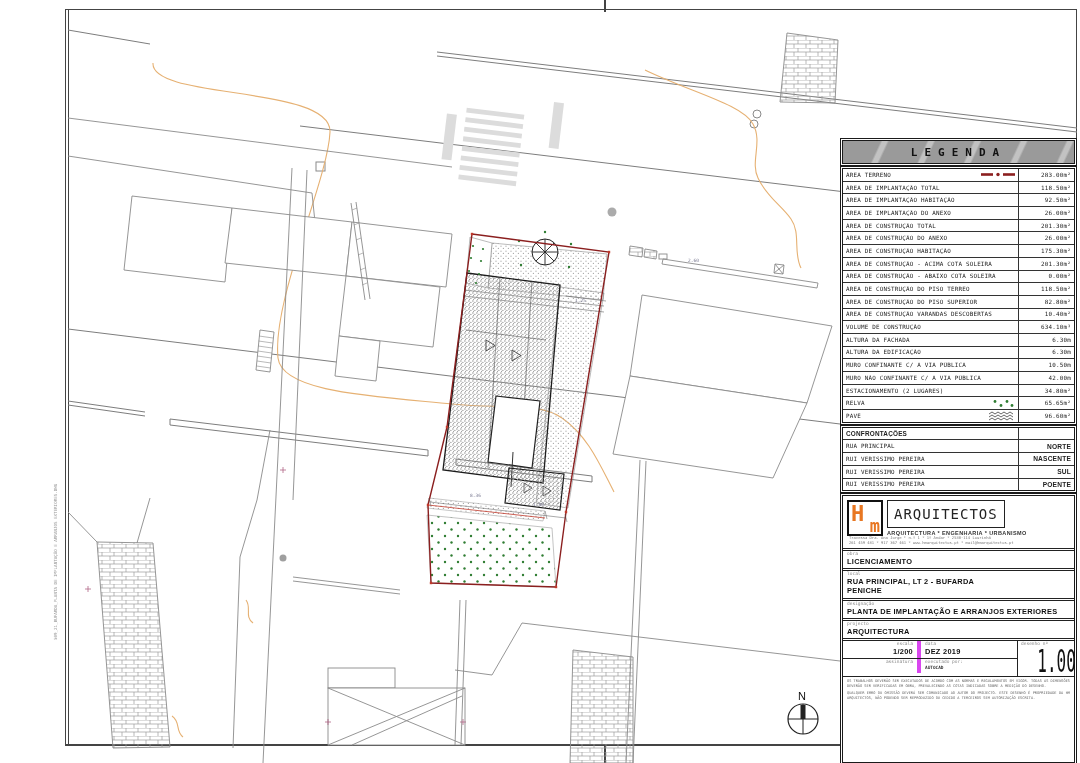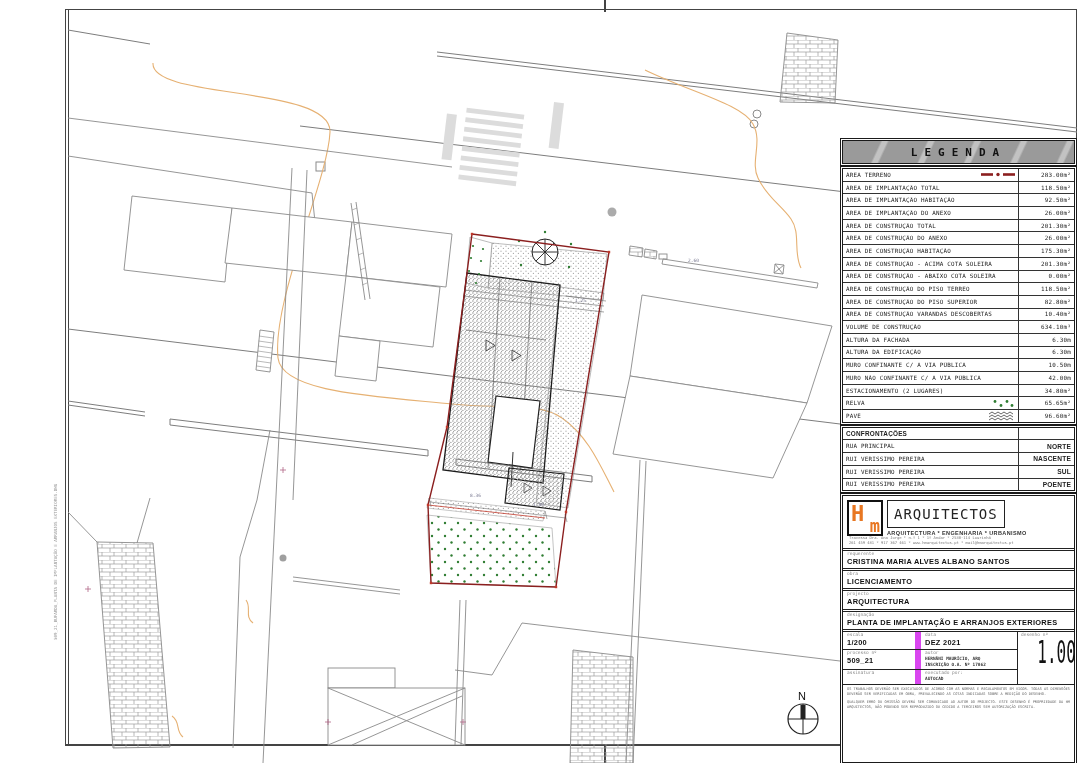--- a/index.html
+++ b/index.html
@@ -41,21 +41,21 @@
   .firm-tagline{font-size:5.5px;font-weight:bold;color:#333;margin-top:2px;letter-spacing:.4px;}
   .firm-addr{font-size:3.8px;color:#777;line-height:1.3;padding:0 2px;font-family:"DejaVu Sans Mono",monospace;}
   .tb-bottom{display:flex;border-bottom:1px solid #222;}
   .tb-bl{flex:1;display:flex;flex-direction:column;}
   .tb-br{width:56px;border-left:1px solid #222;display:flex;flex-direction:column;align-items:flex-start;}
   .big-num{font-family:"DejaVu Sans Mono",monospace;font-size:32px;color:#111;line-height:.9;
            transform:scaleX(.5);transform-origin:center;}
   .row2{display:flex;border-bottom:1px solid #222;}
   .row2:last-child{border-bottom:none;}
   .cell{padding:1px 4px 2px 4px;box-sizing:border-box;}
-  .cell.cl{width:78px;border-right:6px solid #d946ef;}
+  .cell.cl{width:78px;border-right:4px solid #d946ef;text-align:right;}
   .cell.cr{flex:1;}
   .autor-txt{font-size:4.4px;font-weight:bold;color:#333;line-height:1.3;
              font-family:"DejaVu Sans Mono",monospace;}
   .notes{padding:2px 4px;font-size:3.6px;color:#666;line-height:1.35;text-align:justify;
          font-family:"DejaVu Sans Mono",monospace;}
   .notes p{margin:0 0 3px 0;}
   .anno-text{font-size:4.5px;fill:#7a7a92;}
 </style>
 </head>
 <body>
@@ -408,62 +408,52 @@
           </div>
           <div>
             <div class="firm-name-box">ARQUITECTOS</div>
             <div class="firm-tagline">ARQUITECTURA * ENGENHARIA * URBANISMO</div>
           </div>
         </div>
         <div class="firm-addr">Travessa Dra. Ana Jorge * n.º 1 * 1º Andar * 2530-114 Lourinhã</div>
         <div class="firm-addr">261 459 481 * 917 367 461 * www.hmarquitectos.pt * mail@hmarquitectos.pt</div>
       </div>
 
-      <div class="tb-sec">
-        <div class="tb-label">requerente</div>
-        <div class="tb-val">CRISTINA MARIA ALVES ALBANO SANTOS</div>
-      </div>
 
       <div class="tb-sec">
         <div class="tb-label">obra</div>
         <div class="tb-val">LICENCIAMENTO</div>
       </div>
 
+      <div class="tb-sec">
+        <div class="tb-label">local</div>
+        <div class="tb-val">RUA PRINCIPAL, LT 2 - BUFARDA</div>
+        <div class="tb-val">PENICHE</div>
+      </div>
+
+      <div class="tb-sec">
+        <div class="tb-label">designação</div>
+        <div class="tb-val">PLANTA DE IMPLANTAÇÃO E ARRANJOS EXTERIORES</div>
+      </div>
 
       <div class="tb-sec">
         <div class="tb-label">projecto</div>
         <div class="tb-val">ARQUITECTURA</div>
-      </div>
-
-      <div class="tb-sec">
-        <div class="tb-label">designação</div>
-        <div class="tb-val">PLANTA DE IMPLANTAÇÃO E ARRANJOS EXTERIORES</div>
       </div>
 
       <div class="tb-bottom">
         <div class="tb-bl">
           <div class="row2">
             <div class="cell cl">
               <div class="tb-label">escala</div>
               <div class="tb-val">1/200</div>
             </div>
             <div class="cell cr">
               <div class="tb-label">data</div>
-              <div class="tb-val">DEZ 2021</div>
-            </div>
-          </div>
-          <div class="row2">
-            <div class="cell cl">
-              <div class="tb-label">processo nº</div>
-              <div class="tb-val">509_21</div>
-            </div>
-            <div class="cell cr">
-              <div class="tb-label">autor</div>
-              <div class="autor-txt">HERNÂNI MAURÍCIO, ARQ</div>
-              <div class="autor-txt">INSCRIÇÃO O.A. Nº 17862</div>
+              <div class="tb-val">DEZ 2019</div>
             </div>
           </div>
           <div class="row2">
             <div class="cell cl">
               <div class="tb-label">assinatura</div>
             </div>
             <div class="cell cr">
               <div class="tb-label">executado por:</div>
               <div class="autor-txt">AUTOCAD</div>
             </div>

